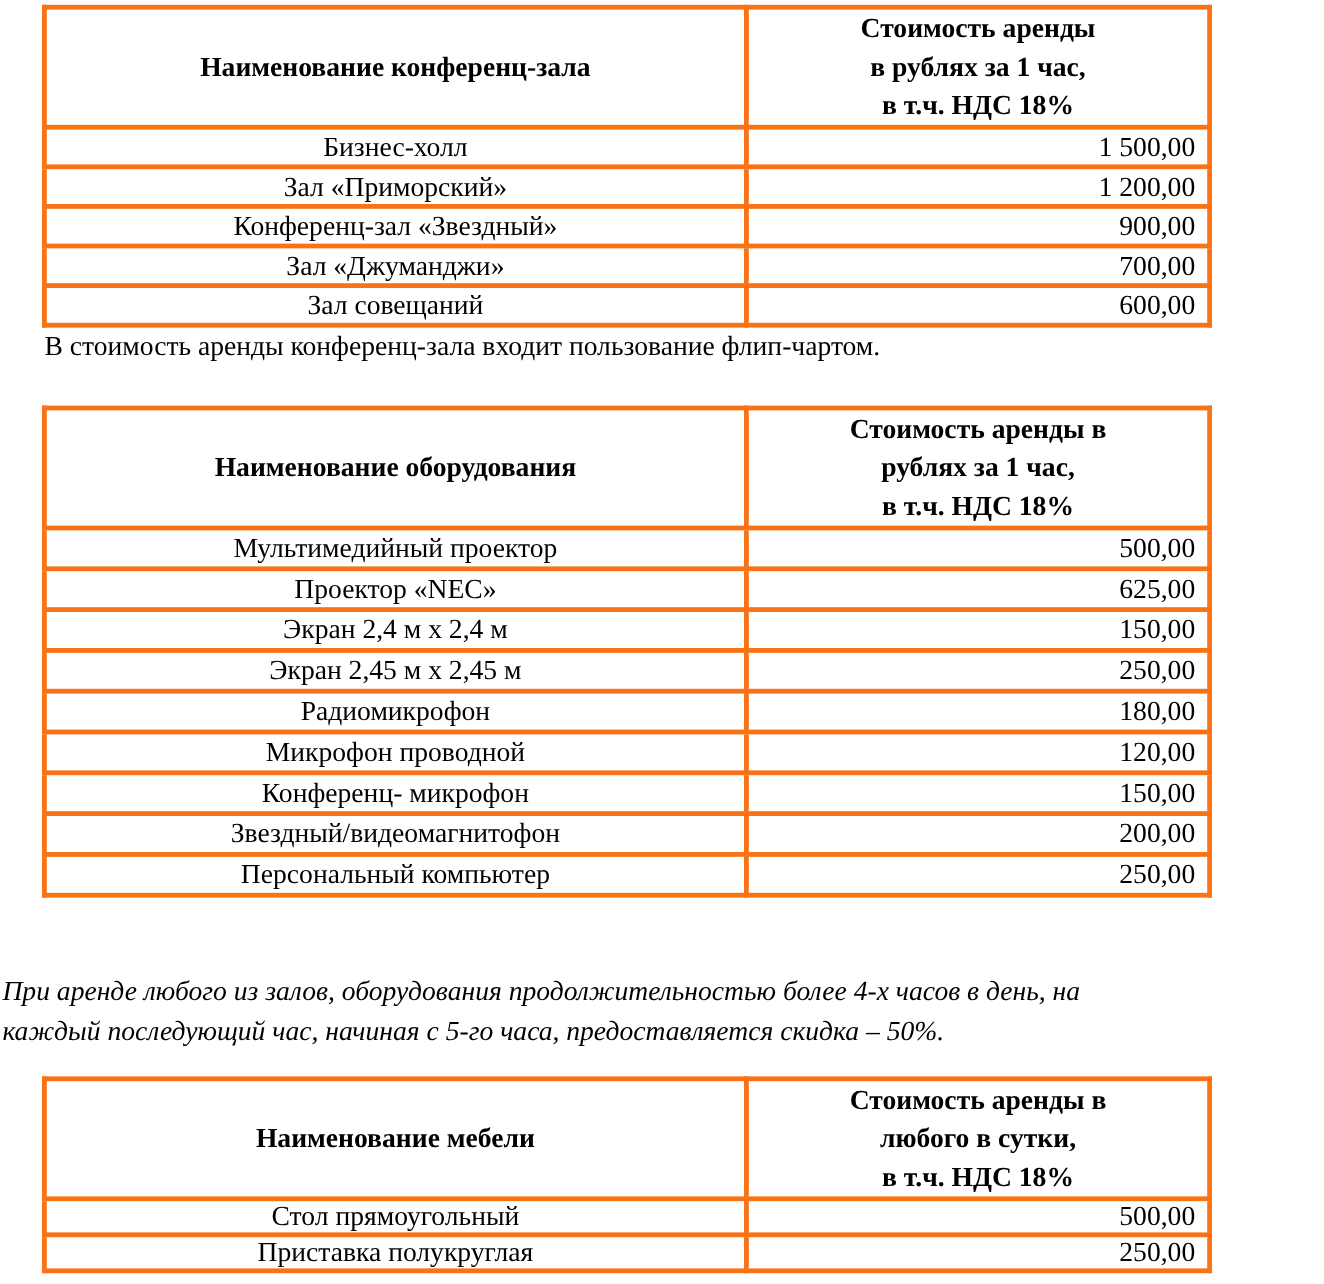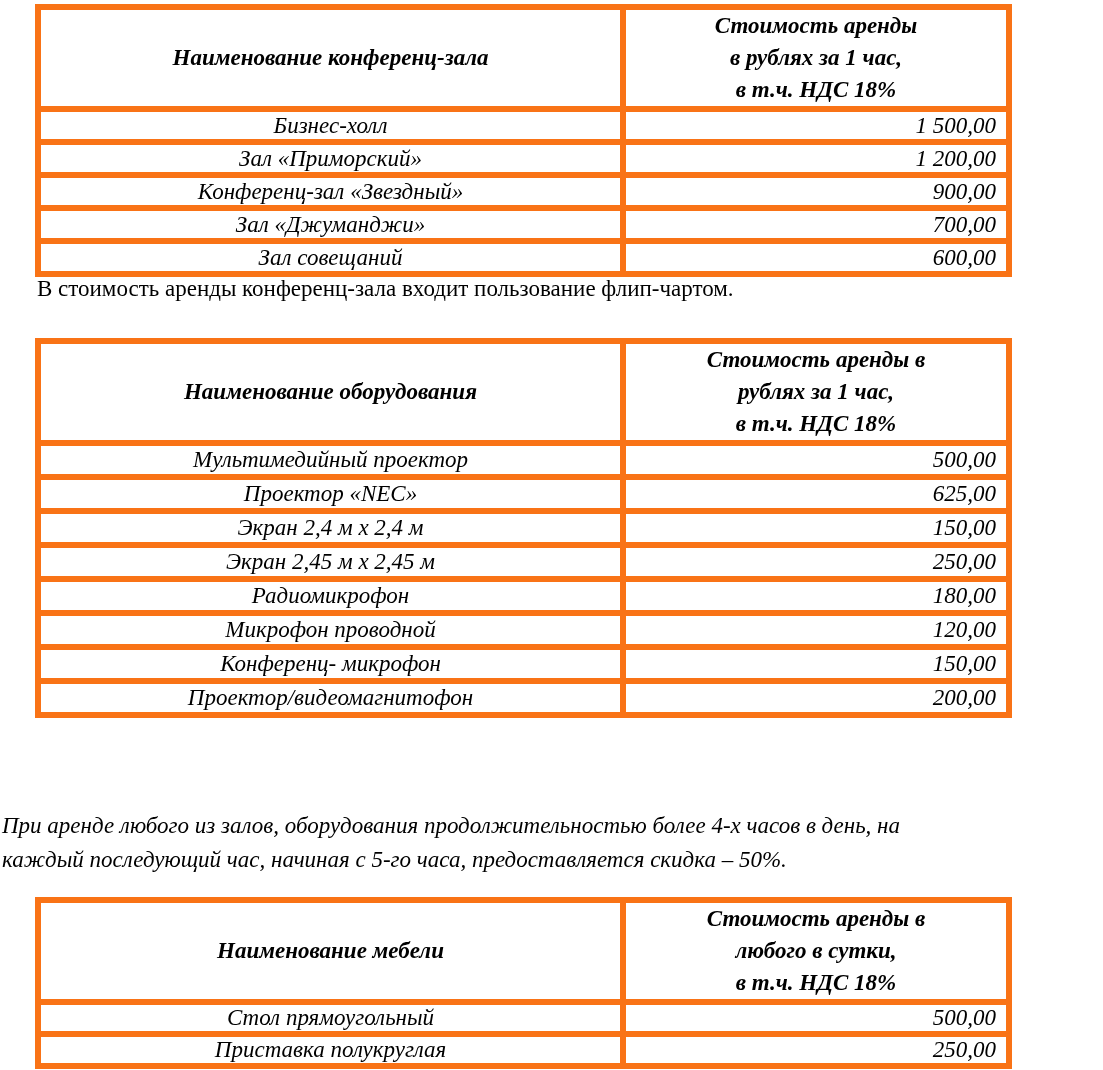--- a/index.html
+++ b/index.html
@@ -11,21 +11,21 @@
   }
   .doc { position:absolute; inset:0; }
 
   table.price-table {
     position:absolute;
     border-collapse:collapse;
     table-layout:fixed;
     border:3px solid #000;
     background:#fff;
   }
-  table.price-table th, table.price-table td { border:6px solid #f97316;font-style:italic; }
+  table.price-table th, table.price-table td { border:4px solid #f97316; }
   col.c1 { width:585px; }
   col.c2 { width:386px; }
 
   th {
     font-weight:bold; font-size:23px; line-height:32px;
     text-align:center; vertical-align:middle; padding:0 6px;
   }
   th .hline { display:block; }
 
   td { font-size:23px; vertical-align:middle; padding:0 10px; }
@@ -138,22 +138,26 @@
       </tr>
       <tr>
         <td class="name">Микрофон проводной</td>
         <td class="price">120,00</td>
       </tr>
       <tr>
         <td class="name">Конференц- микрофон</td>
         <td class="price">150,00</td>
       </tr>
       <tr>
-        <td class="name">Проектор/видеомагнитофон</td>
+        <td class="name">Звездный/видеомагнитофон</td>
         <td class="price">200,00</td>
+      </tr>
+      <tr>
+        <td class="name">Персональный компьютер</td>
+        <td class="price">250,00</td>
       </tr>
     </tbody>
   </table>
 
   <p class="discount">
     <span class="dline">При аренде любого из залов, оборудования продолжительностью более 4-х часов в день, на</span>
     <span class="dline">каждый последующий час, начиная с 5-го часа, предоставляется скидка – 50%.</span>
   </p>
 
   <table class="price-table t3">

